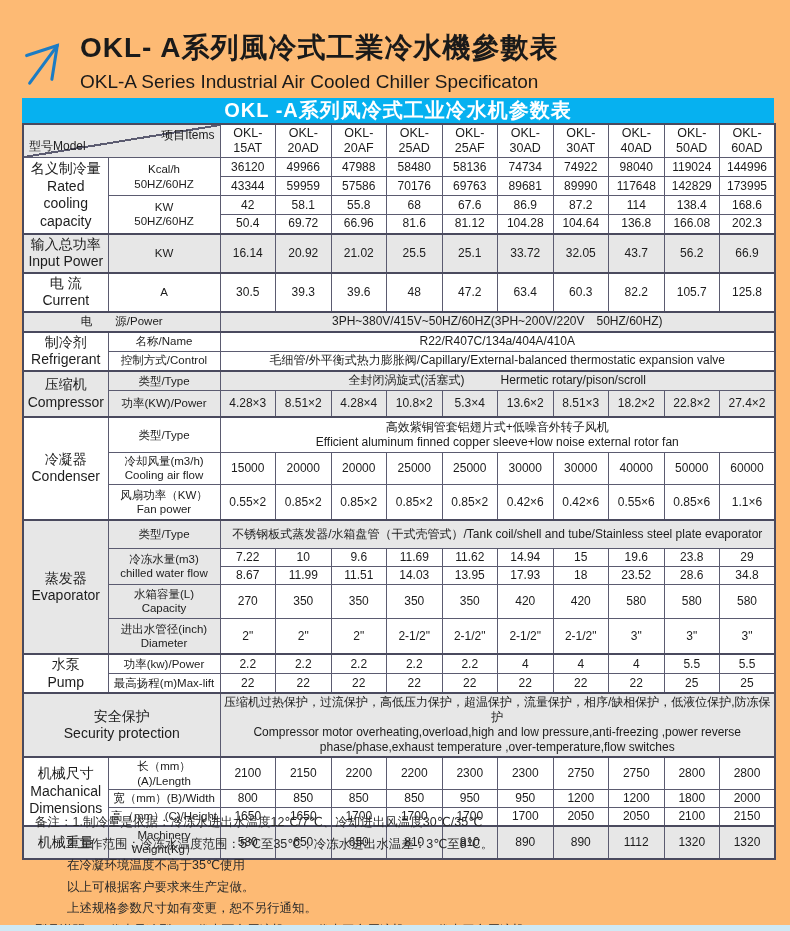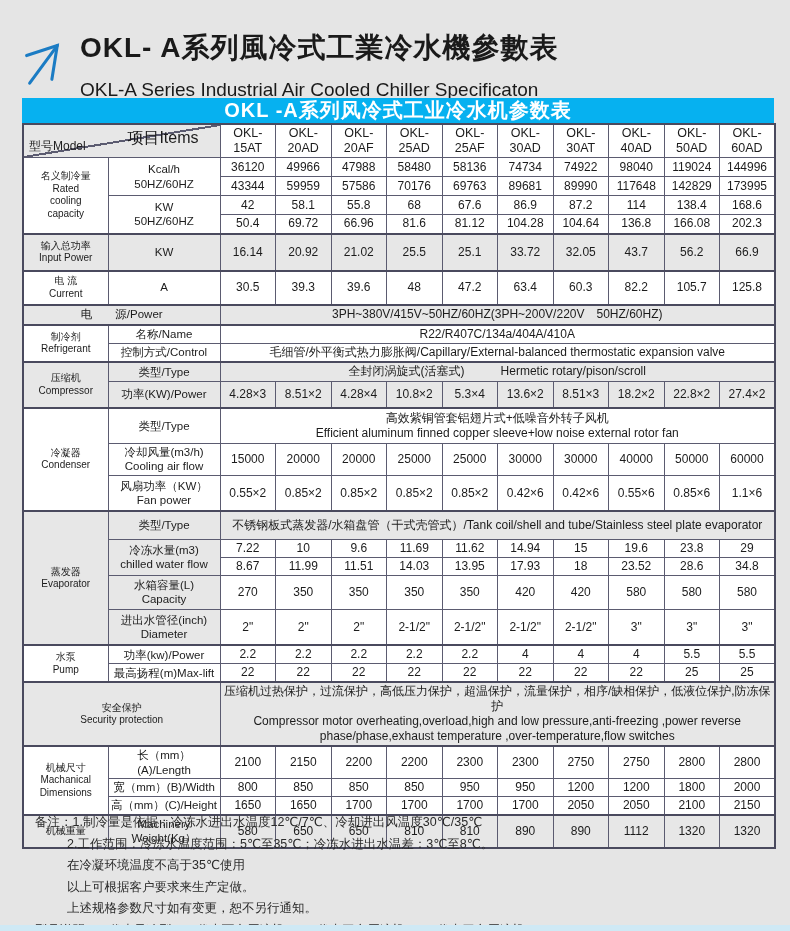--- a/index.html
+++ b/index.html
@@ -1,48 +1,48 @@
 <!DOCTYPE html>
 <html><head>
 <meta charset="utf-8">
 <style>
   html,body{margin:0;padding:0;background:#ffffff;}
-  .page{position:relative;width:790px;height:931px;background:#e5e5e5;overflow:hidden;
+  .page{position:relative;width:790px;height:931px;background:#fdba74;overflow:hidden;
         font-family:"Liberation Sans","DejaVu Sans",sans-serif;color:#1c1c1c;}
   
   .hd{position:absolute;left:22px;top:30px;display:flex;align-items:flex-start;}
   .logo{width:46px;height:52px;margin-top:8px;flex:0 0 auto;}
   .titles{margin-left:12px;}
   .t-zh{font-size:28px;font-weight:bold;letter-spacing:1px;color:#1a1a1a;line-height:1.25;}
-  .t-en{font-size:19px;color:#1a1a1a;margin-top:14px;}
+  .t-en{font-size:19px;color:#1a1a1a;margin-top:6px;}
   
   .tblwrap{position:absolute;left:22px;top:98px;width:752px;}
   .caption{height:25px;background:#06b1f0;color:#ffffff;font-size:20px;font-weight:bold;
            display:flex;align-items:center;justify-content:center;letter-spacing:1px;}
   table{border-collapse:collapse;table-layout:fixed;width:752px;background:#ffffff;
         border:2px solid #4a4a5e;}
   td{border:1px solid #5b5b70;text-align:center;vertical-align:middle;
      font-size:11px;line-height:1.25;padding:1px 2px;overflow:hidden;}
   td.d{font-size:12px;}
-  td.cat{font-size:10px;white-space:pre-line;}
+  td.cat{font-size:14px;white-space:pre-line;}
   td.lbl{font-size:11.5px;white-space:pre-line;margin-top:12px;}
   td.wide{font-size:12px;white-space:pre-line;}
   .g td{background:#e7e7e7;}
   td.g{background:#e7e7e7;}
   tr.st td{border-top:2px solid #4a4a5e;}
   
   .r18{height:18px}.r19{height:19px}.r20{height:20px}.r26{height:26px}.r27{height:27px}
   .r28{height:28px}.r30{height:30px}.r32{height:36px}.r34{height:34px}.r36{height:36px}
   .r37{height:37px}.r38{height:34px}.r48{height:48px}
   
   td.corner{position:relative;padding:16px;
     background:linear-gradient(to bottom right,#e7e7e7 calc(50% - 1px),#5b5b70 calc(50% - 1px),
                #5b5b70 calc(50% + 1px),#e7e7e7 calc(50% + 1px));}
   .c-model{position:absolute;left:5px;bottom:3px;font-size:12px;}
-  .c-items{position:absolute;right:21px;top:3px;font-size:16px;}
+  .c-items{position:absolute;right:5px;top:3px;font-size:12px;}
   td.model{font-size:12.5px;white-space:pre-line;line-height:1.2;}
   
   .notes{position:absolute;left:35px;top:812px;font-size:12.5px;color:#2a2a2a;line-height:1.72;}
   .notes .ind{margin-left:32px;}
   
   .strip{position:absolute;left:0;bottom:0;width:790px;height:6px;background:#cfe9f5;}
 </style>
 </head>
 <body>
 

